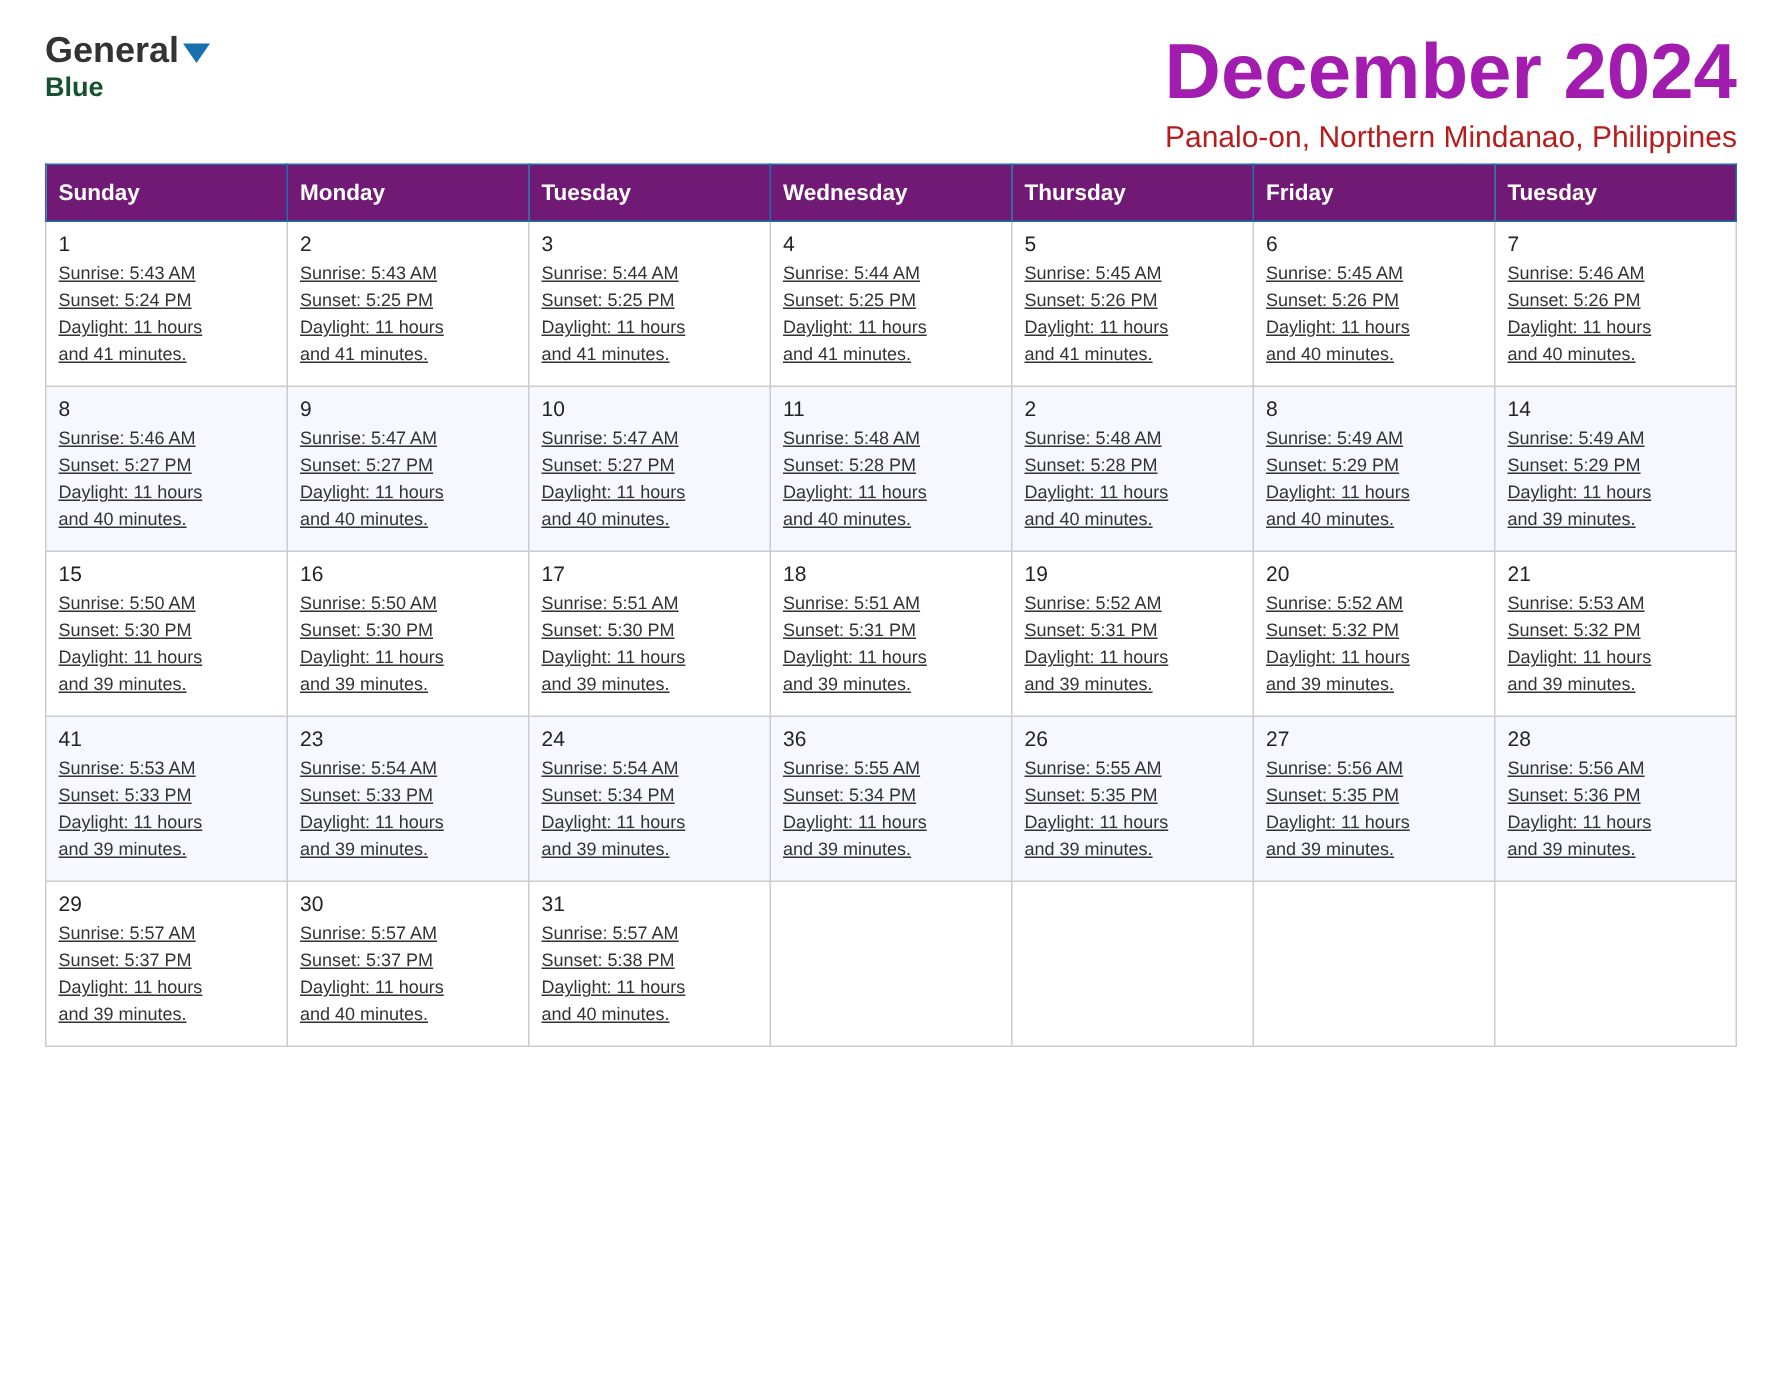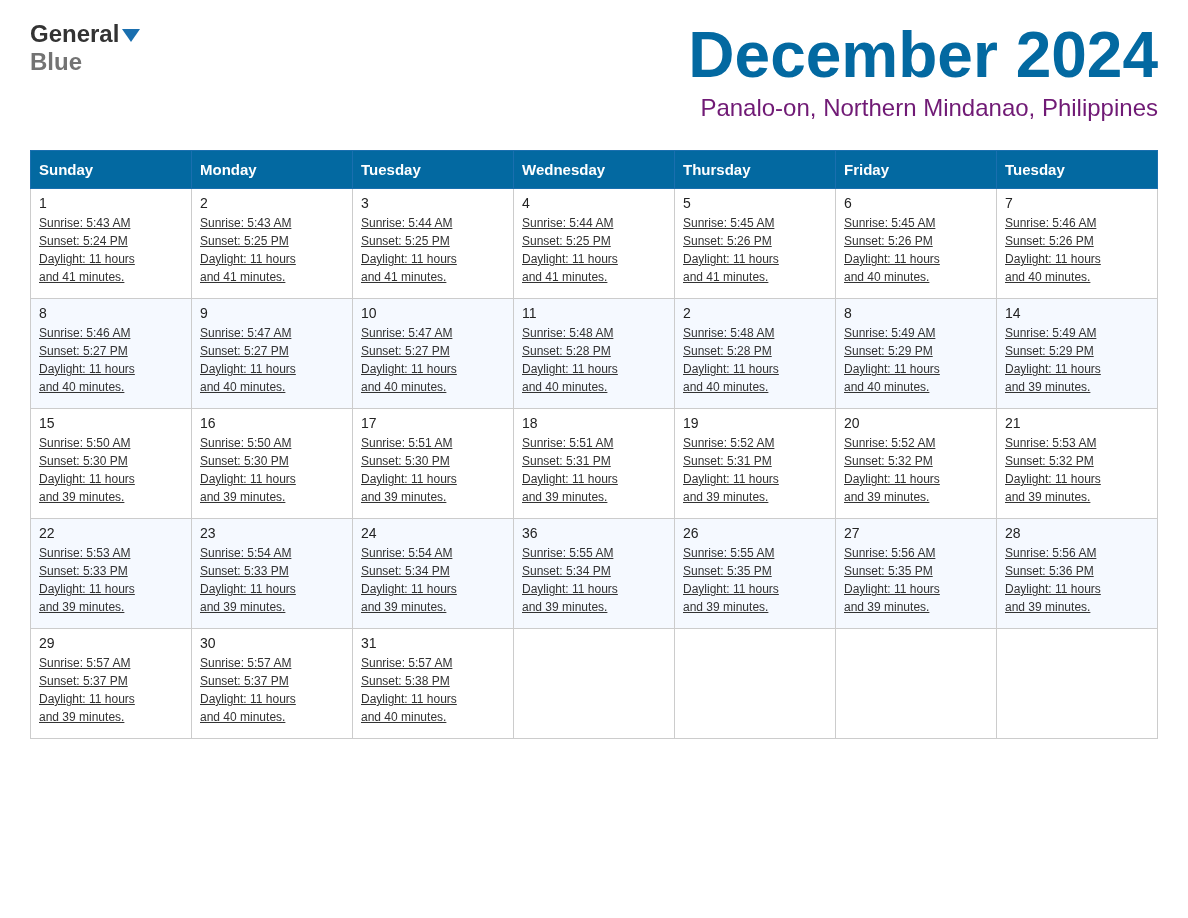--- a/index.html
+++ b/index.html
@@ -7,44 +7,44 @@
       font-family: Arial, Helvetica, sans-serif;
       background: #fff;
       width: 1188px;
       min-height: 918px;
       padding: 20px 30px;
     }
     .header {
       display: flex;
       justify-content: space-between;
       align-items: flex-start;
-      margin-bottom: 28px;
+      margin-bottom: 5px;
       gap: 24px;
     }
     .title-section {
       text-align: right;
     }
     .month-title {
-      font-size: 64px;
+      font-size: 52px;
       font-weight: bold;
-      color: #0369a1;
+      color: #a21caf;
       line-height: 1.1;
     }
     .location-title {
-      font-size: 24px;
-      color: #701a75;
+      font-size: 20px;
+      color: #b91c1c;
       margin-top: 4px;
     }
     table {
       width: 100%;
       border-collapse: collapse;
       table-layout: fixed;
     }
     thead tr th {
-      background-color: #0369a1;
+      background-color: #701a75;
       color: #fff;
       padding: 10px 8px;
       font-size: 15px;
       font-weight: bold;
       text-align: left;
       border: 1px solid #1a6faf;
     }
     tbody tr td {
       vertical-align: top;
       padding: 6px 8px;
@@ -98,21 +98,21 @@
 </head>
 <body>
 
 <div class="header">
   <div class="logo-wrapper">
     <div class="logo-line1">
       <span style="font-size:24px;font-weight:bold;color:#333;">General</span>
       <span class="logo-triangle"></span>
     </div>
     <div>
-      <span style="font-size:24px;font-weight:bold;color:#737373;text-align:center;">Blue</span>
+      <span style="font-size:18px;font-weight:bold;color:#14532d;text-align:center;">Blue</span>
     </div>
   </div>
   <div class="title-section">
     <div class="month-title">December 2024</div>
     <div class="location-title">Panalo-on, Northern Mindanao, Philippines</div>
   </div>
 </div>
 
 <table>
   <thead>
@@ -212,21 +212,21 @@
         <span class="day-num">20</span>
         <span class="day-info">Sunrise: 5:52 AM<br>Sunset: 5:32 PM<br>Daylight: 11 hours<br>and 39 minutes.</span>
       </td>
         <td>
         <span class="day-num">21</span>
         <span class="day-info">Sunrise: 5:53 AM<br>Sunset: 5:32 PM<br>Daylight: 11 hours<br>and 39 minutes.</span>
       </td>
       </tr>
       <tr>
         <td>
-        <span class="day-num">22</span>
+        <span class="day-num">41</span>
         <span class="day-info">Sunrise: 5:53 AM<br>Sunset: 5:33 PM<br>Daylight: 11 hours<br>and 39 minutes.</span>
       </td>
         <td>
         <span class="day-num">23</span>
         <span class="day-info">Sunrise: 5:54 AM<br>Sunset: 5:33 PM<br>Daylight: 11 hours<br>and 39 minutes.</span>
       </td>
         <td>
         <span class="day-num">24</span>
         <span class="day-info">Sunrise: 5:54 AM<br>Sunset: 5:34 PM<br>Daylight: 11 hours<br>and 39 minutes.</span>
       </td>

